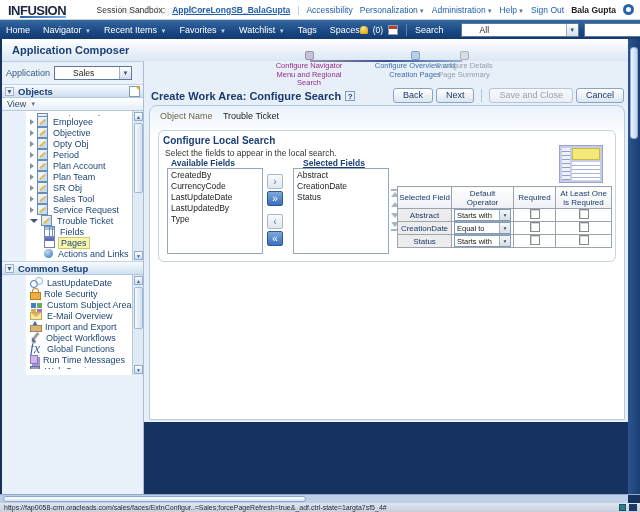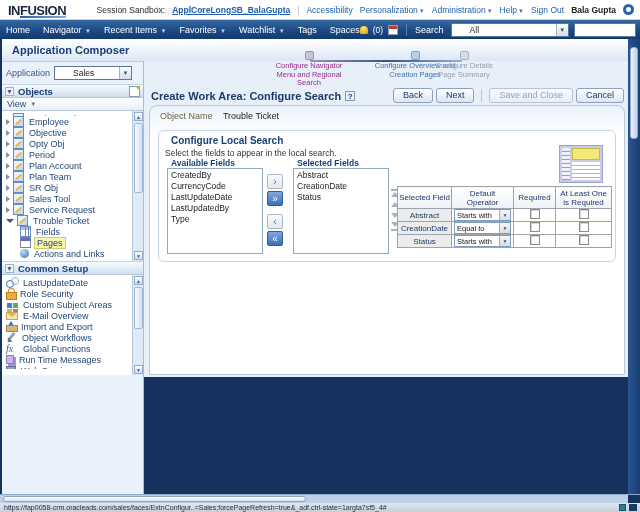--- a/index.html
+++ b/index.html
@@ -23,49 +23,49 @@
   .navbar { position:absolute; left:0; top:20px; width:640px; height:19px; background:linear-gradient(#35699f,#1c4a86 55%,#133a6e); display:flex; align-items:center; justify-content:space-between; padding:0 6px; }
   .nav-left { display:flex; gap:13px; align-items:center; }
   .nav-item { font-size:9px; color:#ffffff; cursor:pointer; white-space:nowrap; }
   .nav-item .caret { color:#bcd2ea; }
   .nav-right { display:flex; gap:5px; align-items:center; }
   .bell { width:8px; height:8px; background:radial-gradient(circle at 40% 30%,#ffe27a,#d89b00); border-radius:50% 50% 15% 15%; }
   .nv-count { color:#fff; font-size:8.5px; }
   .cal { width:10px; height:10px; background:#fff; border:1px solid #8fa0b5; position:relative; }
   .cal::before { content:""; position:absolute; left:0; top:0; right:0; height:3px; background:#c23a2e; }
   .nv-sep { width:1px; height:12px; background:#5d83b0; margin:0 3px; }
-  .nv-label { color:#fff; font-size:9px; margin-right:2px; }
+  .nv-label { color:#fff; font-size:9px; margin-right:12px; }
   .win-select { background:#fff; border:1px solid #5c7799; height:14px; display:flex; align-items:center; font-size:8.5px; color:#222; }
   .ws-text { flex:1; padding:0 18px; overflow:hidden; white-space:nowrap; }
   .ws-btn { width:12px; height:100%; background:linear-gradient(#fdfdfd,#d6dee8); border-left:1px solid #9fb0c4; display:flex; align-items:center; justify-content:center; font-size:6px; color:#33557e; }
   .nv-scope { width:118px; }
   .nv-input { width:62px; height:14px; background:#fff; border:1px solid #5c7799; }
 
   
   .frame { position:absolute; left:0; top:39px; width:640px; height:455px; background:#16335f; }
-  .app { position:absolute; left:2px; top:0; width:626px; height:338px; background:#e7eff9; }
+  .app { position:absolute; left:2px; top:0; width:626px; height:383px; background:#e7eff9; }
   .vscroll { position:absolute; right:0; top:0; width:12px; height:455px; background:linear-gradient(90deg,#2a5490,#1b3e73); }
   .vthumb { margin:8px 2px 0; height:92px; background:linear-gradient(90deg,#eef4fc,#bed3ec); border-radius:3px; border:1px solid #8fabd0; }
 
   .app-title-band { position:absolute; left:0; top:0; width:100%; height:22px; background:linear-gradient(#ffffff,#dbe7f4); }
   .app-title { position:absolute; left:10px; top:5px; font-size:11px; font-weight:bold; color:#1a3f77; }
 
   
   .sidebar { position:absolute; left:0; top:22px; width:142px; height:433px; background:#e9f1fa; border-top:1px solid #bccee2; border-right:1px solid #a8bcd4; }
   .app-row { height:22px; display:flex; align-items:center; gap:4px; padding:0 4px; }
   .fld-label { font-size:9px; color:#3a5a85; }
   .sb-select { width:78px; }
   .acc-h { height:14px; background:linear-gradient(#f7fbff,#cfdff0); border-top:1px solid #c3d3e5; border-bottom:1px solid #b3c7dd; display:flex; align-items:center; gap:4px; padding:0 3px; }
   .acc-ch { font-size:7px; color:#3f5f88; width:9px; height:9px; border:1px solid #9fb4cc; background:#eef4fb; line-height:7px; text-align:center; }
   .acc-t { font-size:9.5px; font-weight:bold; color:#1b3f74; flex:1; }
   .newobj { width:11px; height:11px; background:#fff; border:1px solid #7f9db9; position:relative; }
   .newobj::after { content:"*"; position:absolute; right:-1px; top:-3px; color:#e8a800; font-size:9px; font-weight:bold; }
   .view-bar { height:13px; background:linear-gradient(#ffffff,#e7eef7); border-bottom:1px solid #b8c8da; display:flex; align-items:center; padding:0 5px; gap:3px; }
   .view-t { font-size:9px; color:#2d4a70; }
-  .pane { position:relative; background:#fff; overflow:hidden; }
+  .pane { position:relative; background:#fff; overflow:hidden;margin-left:24px; }
   .tree { height:150px; }
   .clist { height:100px; }
   .rows { padding:2px 0 0 2px; }
   .trow { height:11px; display:flex; align-items:center; gap:3px; font-size:9px; color:#1d4575; white-space:nowrap; cursor:pointer; padding-left:2px; }
   .trow.child { padding-left:16px; }
   .trow .lbl { padding:0 2px; }
   .trow.sel .lbl { background:#f9f6ae; border:1px solid #cfc86e; }
   .clip3 { height:3px; overflow:hidden; }
   .clip4 { height:4px; overflow:hidden; }
   .tw { width:0; height:0; border-left:4px solid #7d93ab; border-top:3px solid transparent; border-bottom:3px solid transparent; flex:none; }
@@ -97,21 +97,21 @@
   .ic-lock::after { content:""; position:absolute; left:0; top:4px; width:9px; height:6px; background:#eead3f; border:1px solid #b97f1f; }
   .ic-csa { width:5px; height:5px; background:#3f7fd0; margin:1px 6px 0 1px; box-shadow:6px 0 0 #58b060, 0 6px 0 #e0b23a, 6px 6px 0 #b06fc0; }
   .ic-mail { width:12px; height:8px; background:#f6e7a8; border:1px solid #c9a94f; position:relative; }
   .ic-mail::before { content:""; position:absolute; left:0; top:0; border-left:5px solid transparent; border-right:5px solid transparent; border-top:4px solid #d8b85f; }
   .ic-imp { width:10px; height:11px; position:relative; }
   .ic-imp::before { content:""; position:absolute; left:2px; top:0; border-left:3px solid transparent; border-right:3px solid transparent; border-bottom:5px solid #2f6fb2; }
   .ic-imp::after { content:""; position:absolute; left:0; bottom:0; width:10px; height:5px; background:#d8b57a; border:1px solid #a8834a; }
   .ic-wf { width:11px; height:11px; position:relative; }
   .ic-wf::before { content:""; position:absolute; left:4px; top:0; width:3px; height:9px; background:#9aa0ab; transform:rotate(40deg); }
   .ic-wf::after { content:""; position:absolute; left:0px; top:7px; border-left:3px solid transparent; border-right:3px solid transparent; border-top:4px solid #6d737d; transform:rotate(40deg); }
-  .ic-fx { width:12px; height:11px; font-family:"Liberation Serif",serif; font-style:italic; font-size:10px; color:#2f5fa5; line-height:11px; }
+  .ic-fx { width:12px; height:11px; font-family:"Liberation Serif",serif; font-style:italic; font-size:14px; color:#2f5fa5; line-height:11px; }
   .ic-run { width:8px; height:9px; background:#cbb8e8; border:1px solid #8f76c0; box-shadow:2px 2px 0 #a790d4; }
   .ic-gen { width:10px; height:10px; background:#8fa3bf; border:1px solid #5f7494; }
 
   
   .main { position:absolute; left:143px; top:0; right:0; bottom:0; }
   
   .train { position:absolute; top:12px; left:0; width:100%; height:46px; }
   .t-line { position:absolute; left:165px; top:9px; width:152px; height:2px; background:linear-gradient(90deg,#9d8fbc,#35548a,#8fb0d8); }
   .t-step { position:absolute; transform:translateX(-50%); text-align:center; font-size:7.5px; line-height:8.5px; cursor:pointer; }
   .t-node { width:9px; height:9px; border-radius:2px; margin:0 auto 2px; position:relative; z-index:2; }
@@ -132,24 +132,24 @@
   .btn { font-size:9px; color:#1c3a6b; background:linear-gradient(#ffffff,#dbe5f1); border:1px solid #8ba3c1; border-radius:3px; padding:1px 9px 2px; cursor:pointer; white-space:nowrap; }
   .btn.disabled { color:#97a3b4; background:linear-gradient(#f7f9fc,#e9eef5); border-color:#b6c4d6; }
   .a-sep { width:1px; height:13px; background:#b6c4d6; margin:0 4px; }
 
   
   .content { position:absolute; top:66px; left:4px; right:3px; bottom:2px; border:1px solid #b9c9dc; border-radius:8px 8px 0 0; background:linear-gradient(#e9f2fb,#ffffff 30px); }
   .object-row { padding:5px 10px 4px; font-size:9px; }
   .obj-lbl { color:#716243; margin-right:8px; }
   .obj-val { color:#1a1a1a; }
   .section { position:absolute; left:8px; top:24px; right:8px; height:132px; border:1px solid #c6d4e4; border-radius:6px; background:#fff; }
-  .sec-title { position:absolute; left:12px; top:4px; font-size:10px; font-weight:bold; color:#1b3f74; }
+  .sec-title { position:absolute; left:4px; top:4px; font-size:10px; font-weight:bold; color:#1b3f74; }
   .sec-instr { position:absolute; left:6px; top:17px; font-size:8.5px; color:#333; }
   .col-lbl { position:absolute; font-size:8.5px; font-weight:bold; color:#1b3f74; }
-  .lb-av { left:12px; top:27px; } .lb-sel { left:138px; top:27px; }
+  .lb-av { left:12px; top:27px; } .lb-sel { left:144px; top:27px;text-decoration:underline; }
   .listbox { position:absolute; top:37px; width:96px; height:86px; background:#fff; border:1px solid #93a9c0; overflow:hidden; padding-top:1px; }
   .box-av { left:8px; } .box-sel { left:134px; }
   .opt { font-size:8.5px; color:#222; padding:0 3px; height:11px; line-height:11px; cursor:pointer; white-space:nowrap; }
   .shbtns { position:absolute; left:108px; top:43px; width:17px; }
   .shbtn { width:16px; height:15px; margin-bottom:2px; text-align:center; line-height:13px; font-size:10px; border-radius:2px; cursor:pointer; }
   .shbtn.single { background:linear-gradient(#f8fafc,#e1e8f0); border:1px solid #a8b8c9; color:#5f7494; }
   .shbtn.double { background:linear-gradient(#7fa8dc,#3a6fbd); border:1px solid #2d5a9e; color:#fff; }
   .shbtn.gap { margin-top:8px; }
   .reorder { position:absolute; left:232px; top:58px; width:10px; }
   .ro { width:9px; height:9px; position:relative; margin-bottom:2px; cursor:pointer; }

